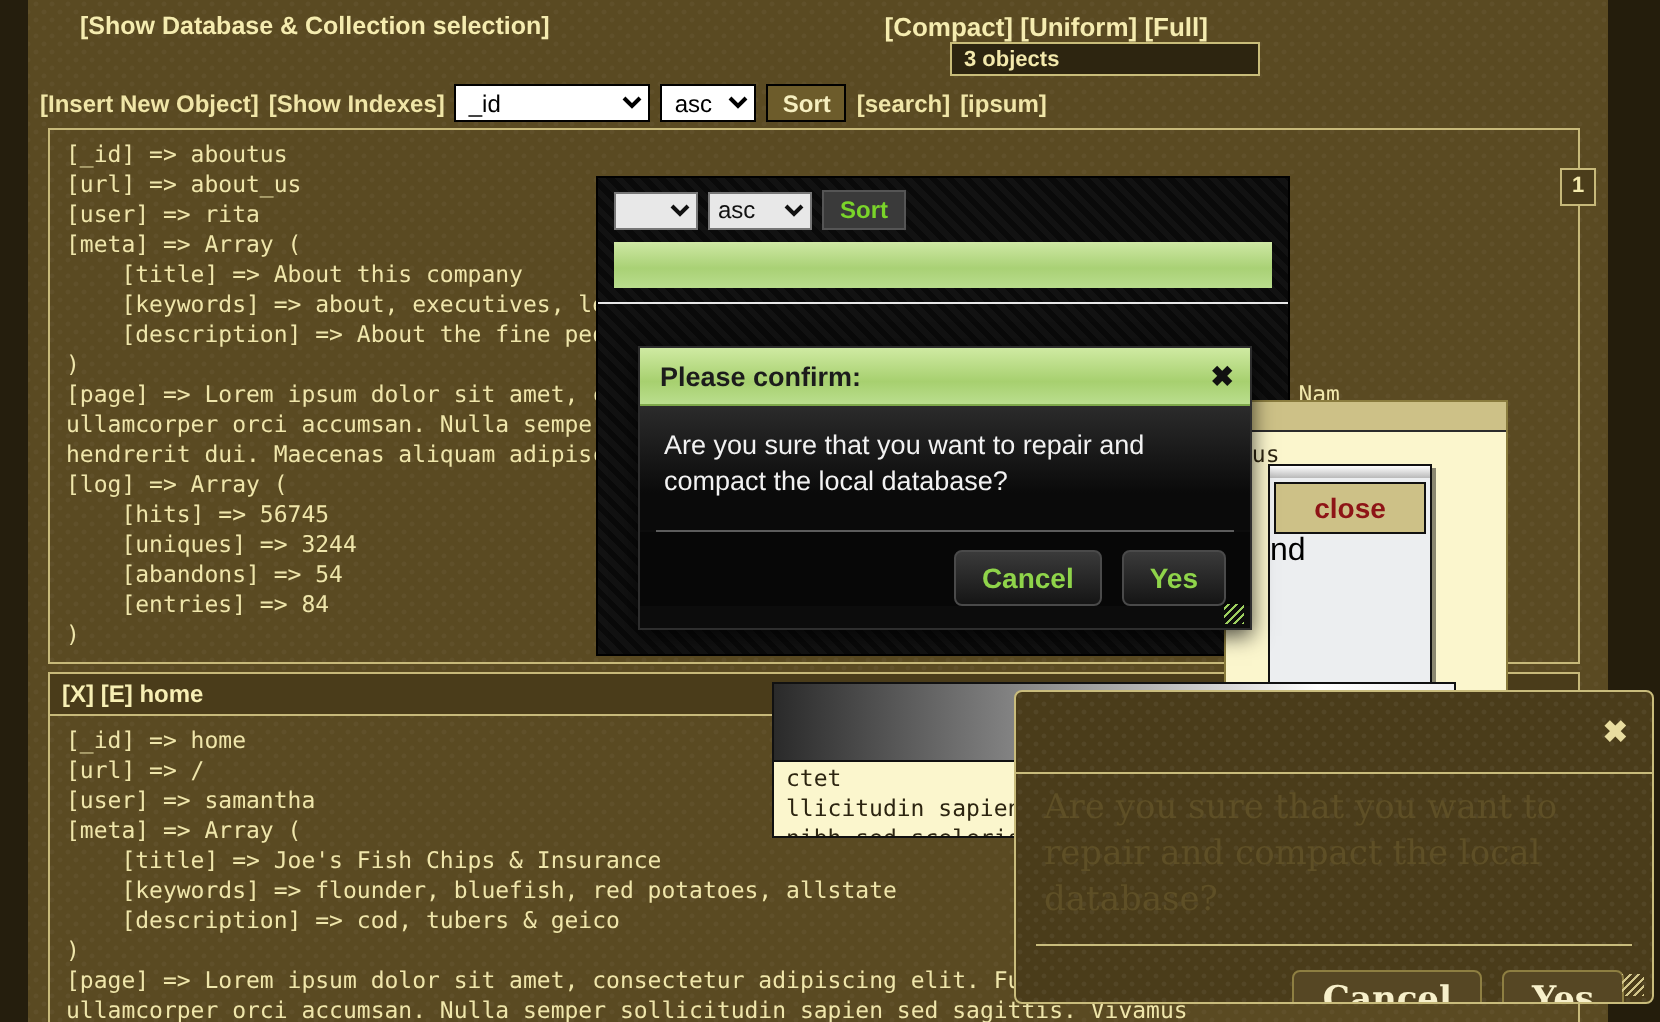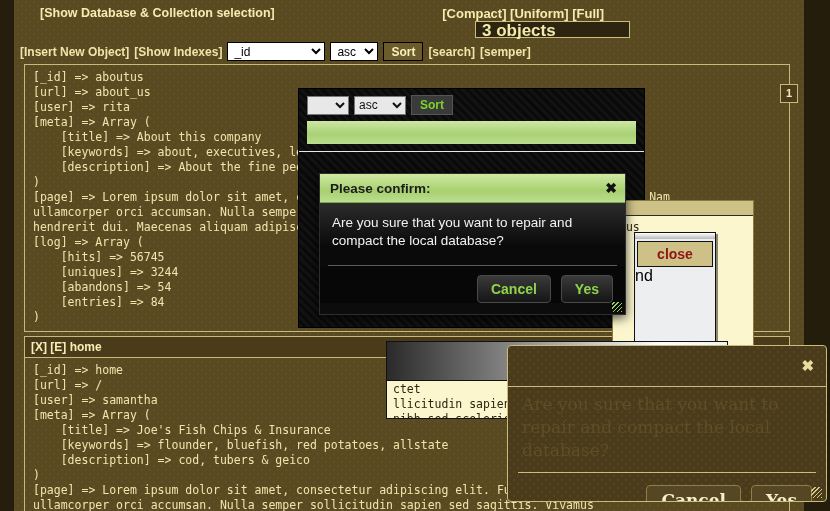--- a/index.html
+++ b/index.html
@@ -36,21 +36,21 @@
   }
   #selfield{width:98px;}
   #selorder{width:48px;}
   .btn-sort{
     font-family:"Liberation Sans",sans-serif;font-size:12px;font-weight:bold;
     color:#f6efc0;background:#6d5c2b;border:1px solid #000;height:19px;padding:0 7px;cursor:pointer;
   }
   
   #viewmodes{position:absolute;right:200px;top:6px;font-weight:bold;font-size:13px;color:#f5ecb0;white-space:nowrap;}
   #objcount{position:absolute;right:174px;top:21px;width:155px;height:17px;
-    background:#2d2510;border:1px solid #c9bd7a;color:#f3e9ac;font-size:17px;
+    background:#2d2510;border:1px solid #c9bd7a;color:#f3e9ac;font-size:11px;
     font-weight:bold;line-height:17px;padding-left:6px;box-sizing:border-box;}
   #logo{position:absolute;right:6px;top:8px;font-size:33px;line-height:1;
     color:#cfc07a;font-family:"DejaVu Serif",serif;font-style:italic;font-weight:bold;
     letter-spacing:-1px;
     text-shadow:0 1px 0 #7d6d32;}
 
   
   .docbox{position:absolute;left:24px;right:40px;border:1px solid #c7b97a;background:transparent;}
   .dochead{background:#4a3c1a;color:#f7efb4;font-size:12px;font-weight:bold;padding:3px 6px;border-bottom:1px solid #c7b97a;}
   .dochead .x{color:#f7efb4;}
@@ -182,21 +182,21 @@
       <span class="lnk">[Insert New Object]</span>
       <span class="lnk">[Show Indexes]</span>
       <select id="selfield" class="topsel">
         <option>_id</option>
       </select>
       <select id="selorder" class="topsel">
         <option>asc</option>
       </select>
       <button class="btn-sort">Sort</button>
       <span class="lnk">[search]</span>
-      <span class="lnk">[semper]</span>
+      <span class="lnk">[ipsum]</span>
     </div>
 
     <div id="viewmodes">[Compact] [Uniform] [Full]</div>
     <div id="objcount">3 objects</div>
   </div>
 
   <div id="doc1" class="docbox">
     <div class="docbody">[_id] =&gt; aboutus
 [url] =&gt; about_us
 [user] =&gt; rita

